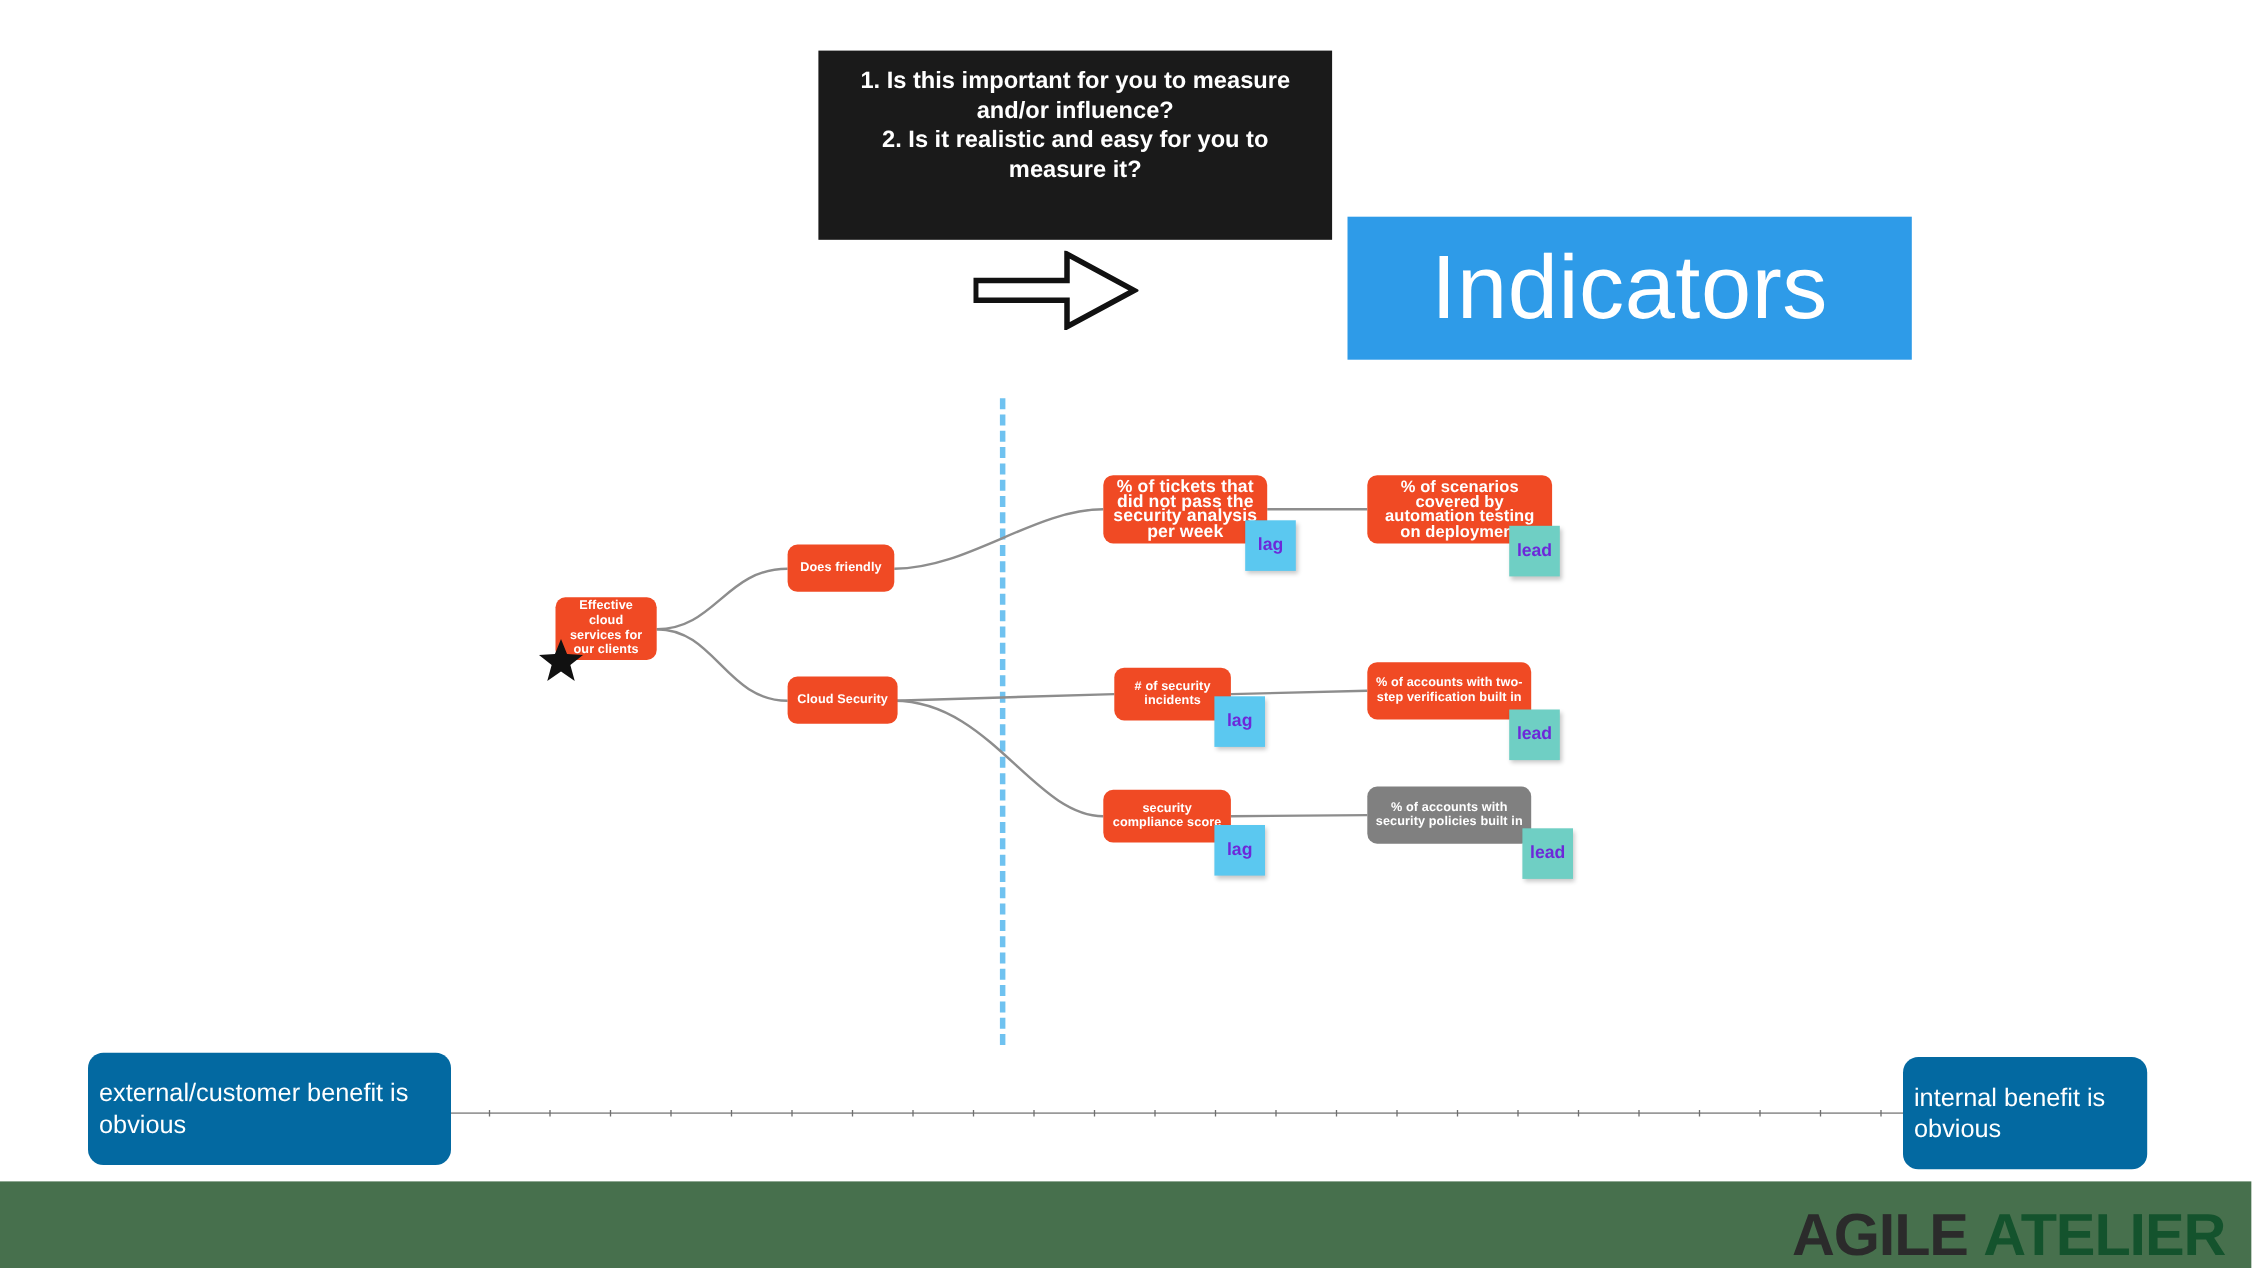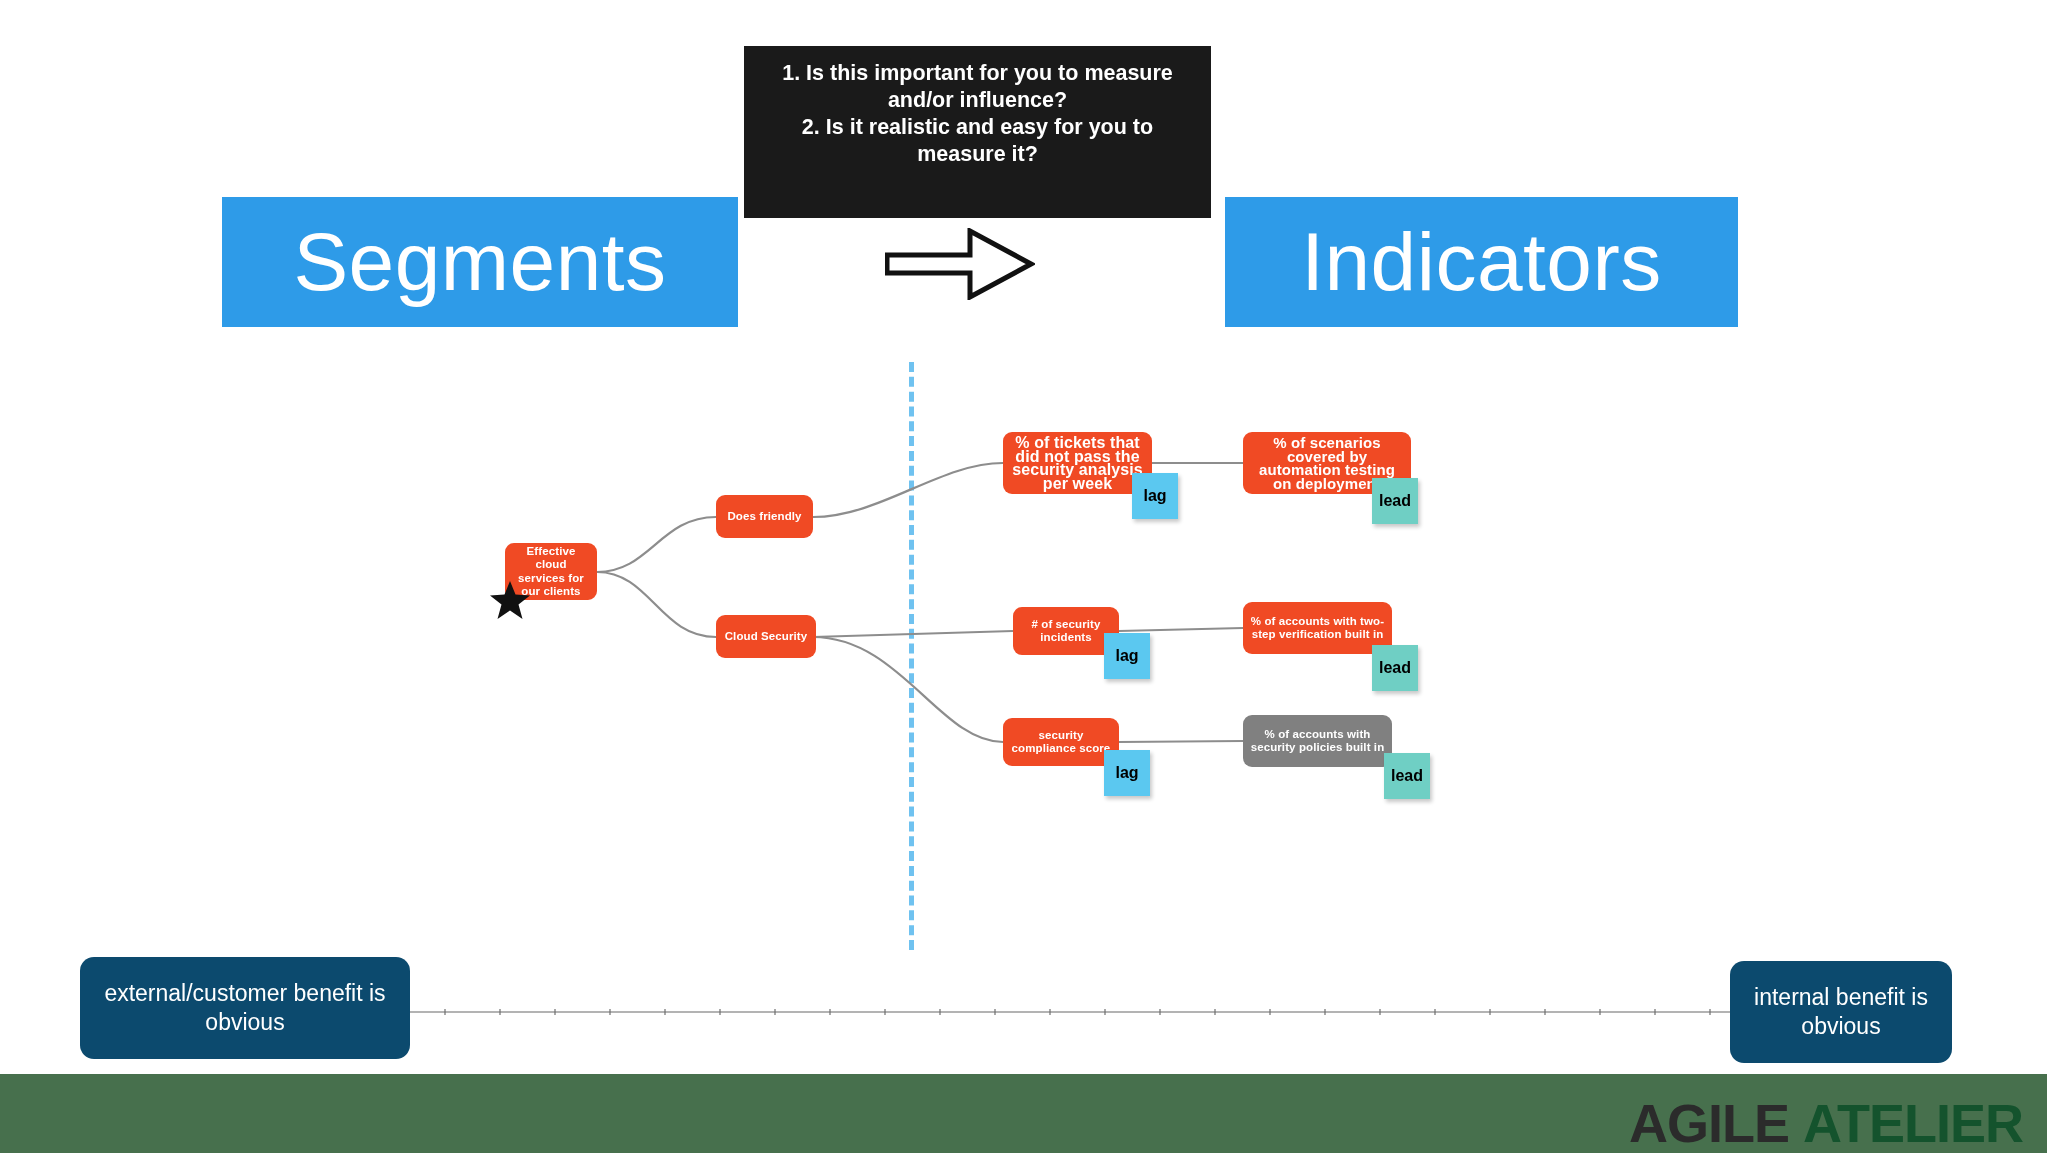--- a/index.html
+++ b/index.html
@@ -113,21 +113,21 @@
   
   .sticky {
     position: absolute;
     width: 46px;
     height: 46px;
     display: flex;
     align-items: center;
     justify-content: center;
     font-size: 16px;
     font-weight: 600;
-    color: #000000;
+    color: #6d28d9;
     box-shadow: 2px 3px 4px rgba(0,0,0,0.22);
   }
   .sticky.lag  { background: #5BC8F0; }
   .sticky.lead { background: #6FCFC4; }
 
   #sticky-lag-1  { left: 1132px; top: 473px; }
   #sticky-lead-1 { left: 1372px; top: 478px; }
   #sticky-lag-2  { left: 1104px; top: 633px; }
   #sticky-lead-2 { left: 1372px; top: 645px; }
   #sticky-lag-3  { left: 1104px; top: 750px; }
@@ -145,27 +145,27 @@
   
   #axis-line {
     position: absolute;
     left: 400px;
     top: 1007px;
     width: 1340px;
     height: 10px;
   }
   .axis-label {
     position: absolute;
-    background: #0c4a6e;
+    background: #0369a1;
     border-radius: 14px;
     color: #ffffff;
     display: flex;
     align-items: center;
     justify-content: center;
-    text-align: center;
+    text-align: left;
     font-size: 23px;
     line-height: 29px;
     box-sizing: border-box;
     padding: 6px 10px;
   }
   #label-external { left: 80px;  top: 957px; width: 330px; height: 102px; }
   #label-internal { left: 1730px; top: 961px; width: 222px; height: 102px; }
 
   
   #footer {
@@ -196,21 +196,20 @@
 </head>
 <body>
 
 <div id="slide">
 
   <div id="callout">
     <span class="q">1. Is this important for you to measure and/or influence?</span>
     <span class="q">2. Is it realistic and easy for you to measure it?</span>
   </div>
 
-  <div id="banner-segments" class="banner">Segments</div>
   <div id="banner-indicators" class="banner">Indicators</div>
 
   <svg id="block-arrow" viewBox="0 0 150 72">
     <path d="M2 27 L85 27 L85 3 L146 36 L85 69 L85 45 L2 45 Z" fill="#ffffff" stroke="#111111" stroke-width="5" stroke-linejoin="miter"></path>
   </svg>
 
   <div id="divider"></div>
 
   <svg id="connectors" viewBox="0 0 2047 1153">
 

